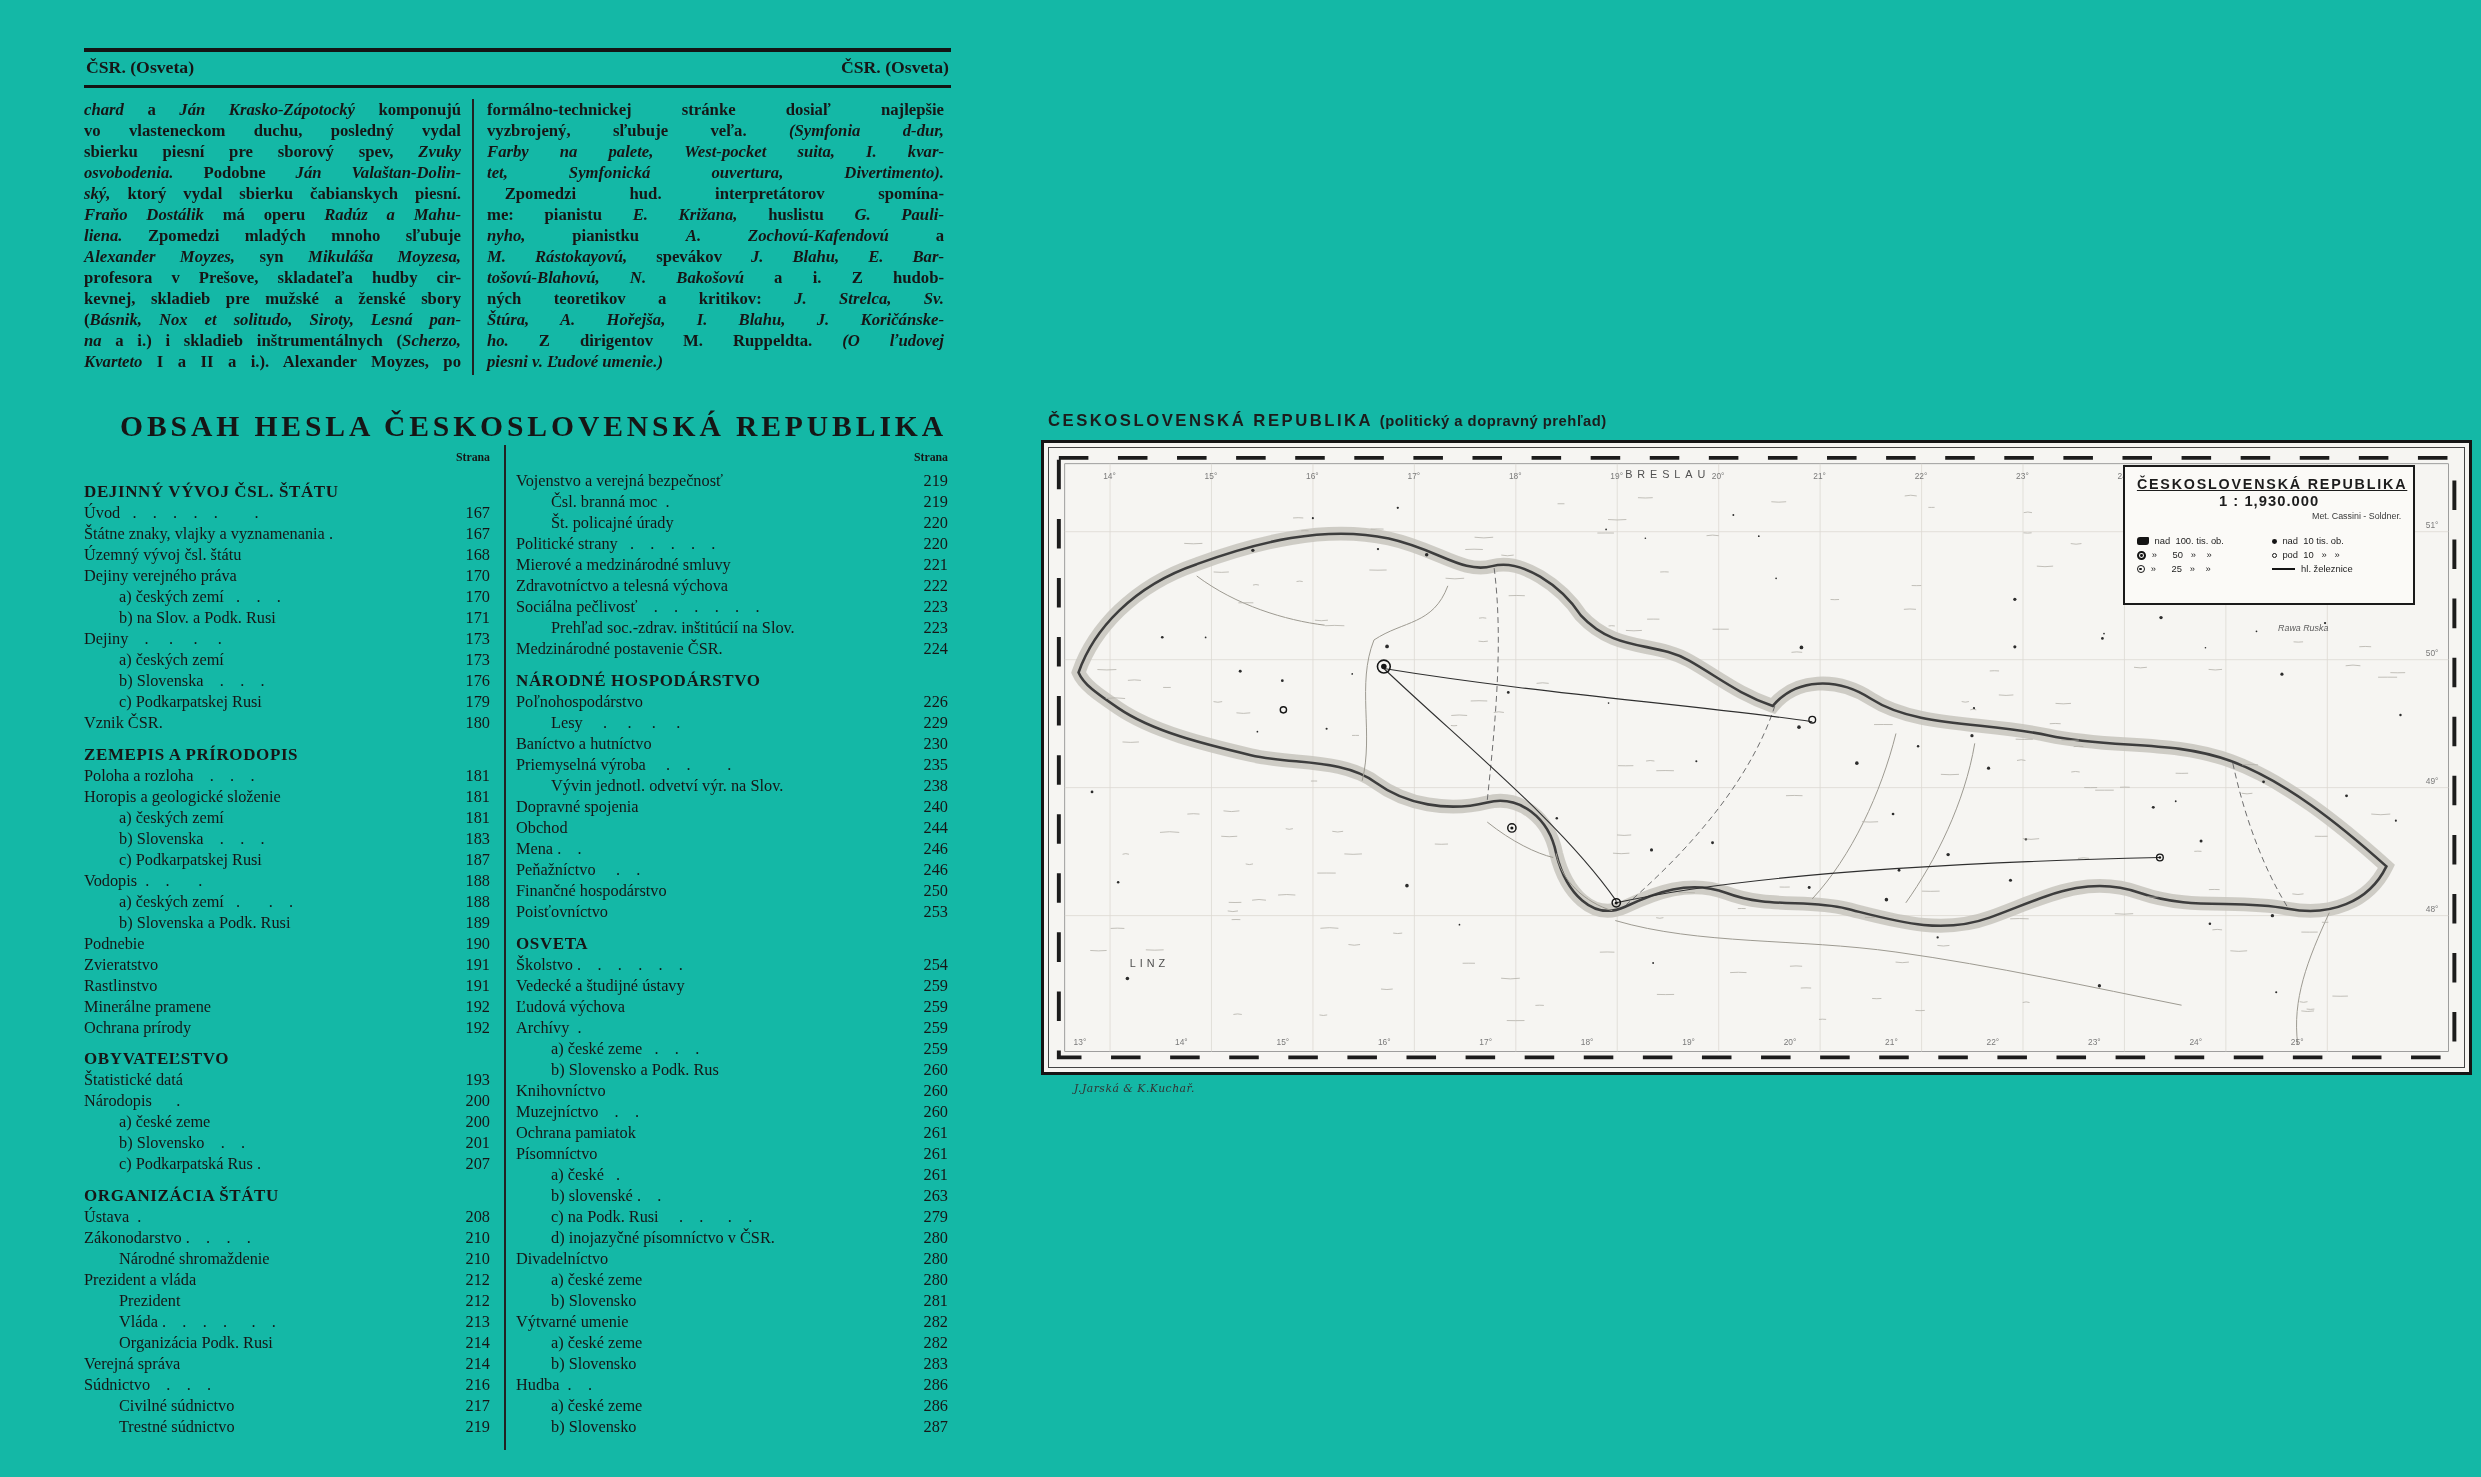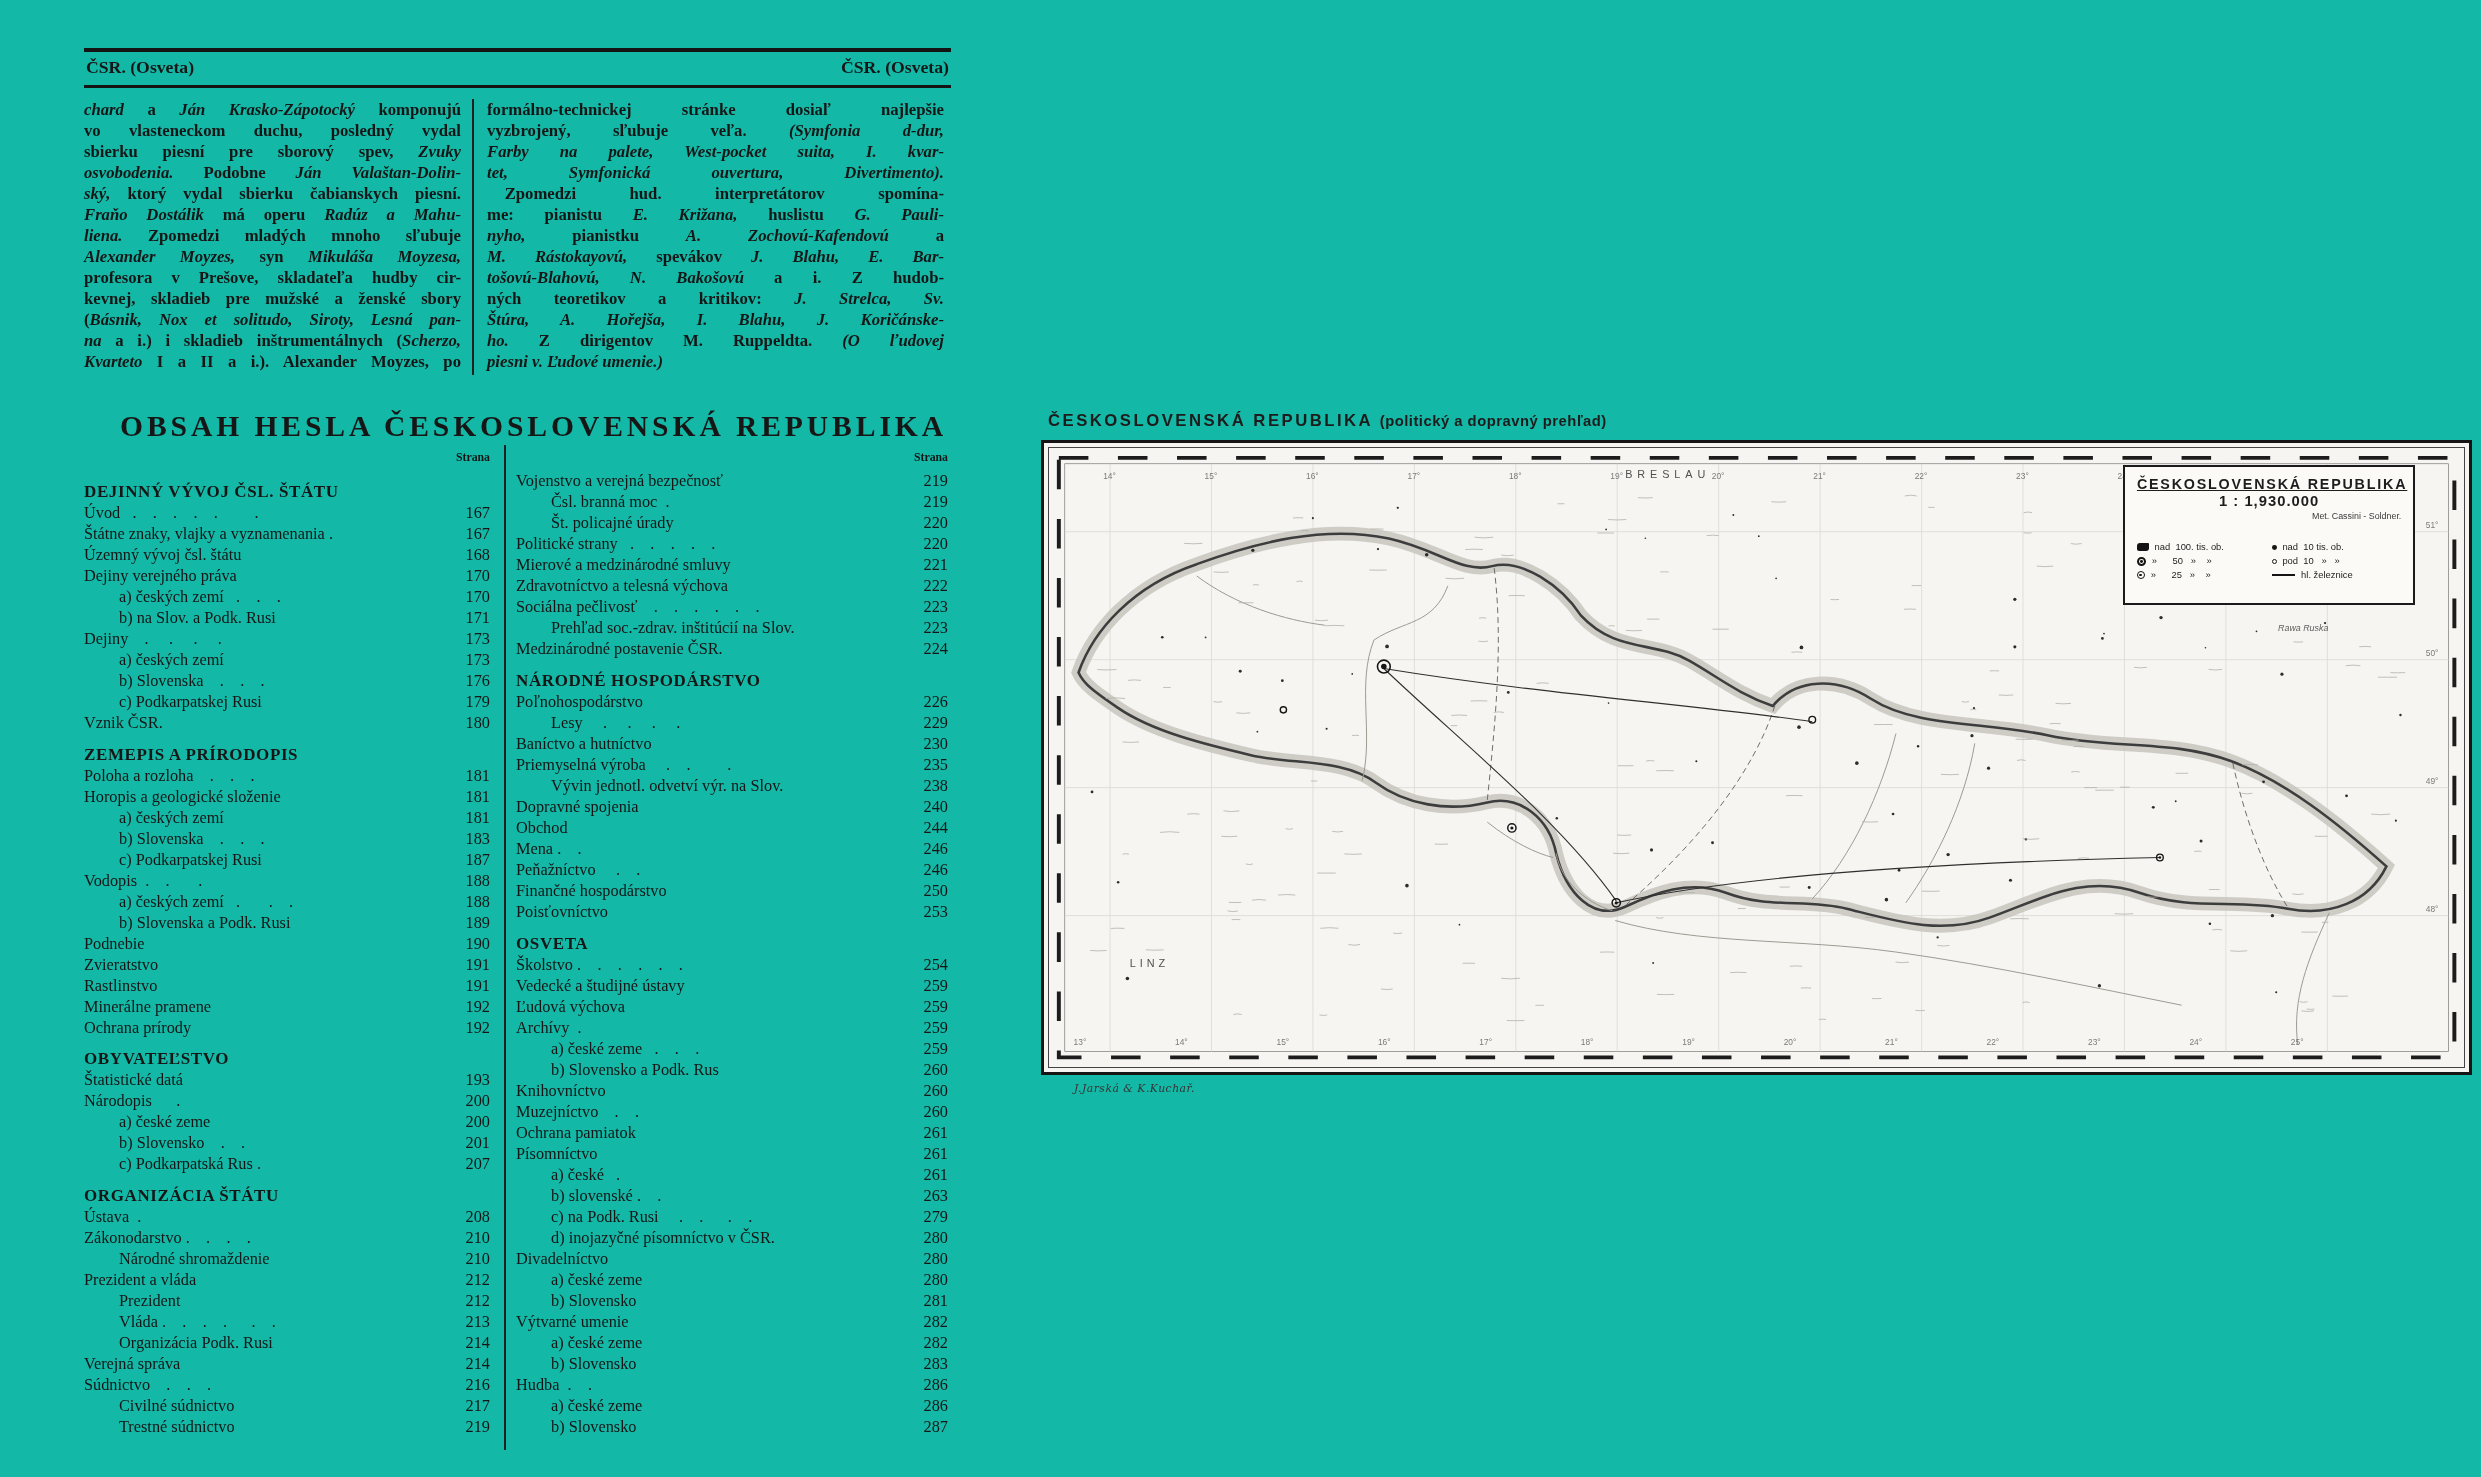--- a/index.html
+++ b/index.html
@@ -45,21 +45,21 @@
         font-family:"DejaVu Serif",serif;letter-spacing:0.5px;}
 
   
   .legend{position:absolute;top:16.7px;right:49px;width:292px;height:140px;background:#fbfaf7;
         border:2px solid #1a1a1a;font-family:"Liberation Sans","DejaVu Sans",sans-serif;
         color:#1d1d1d;box-sizing:border-box;padding:9.9px 11.8px 5.9px;}
   .leg-title{text-align:center;font-weight:bold;font-size:14.3px;letter-spacing:1.8px;
         text-decoration:underline;white-space:nowrap;}
   .leg-scale{text-align:center;font-weight:bold;font-size:14.8px;margin-top:1px;letter-spacing:1px;}
   .leg-proj{text-align:right;font-size:8.9px;color:#3a3a3a;margin-top:2px;}
-  .leg-grid{display:flex;margin-top:19px;gap:5px;}
+  .leg-grid{display:flex;margin-top:13px;gap:5px;}
   .leg-colbox{flex:1;}
   .leg-item{display:flex;align-items:center;font-size:9.4px;line-height:13.8px;white-space:pre;}
   .sym{display:inline-block;margin-right:5.9px;flex:none;}
   .sym-city100{width:11.8px;height:7.9px;background:#141414;border-radius:3px 1px 3px 2px;}
   .sym-city50{width:8.9px;height:8.9px;border:2px solid #141414;border-radius:50%;position:relative;box-sizing:border-box;}
   .sym-city50::after{content:'';position:absolute;inset:1px;background:#141414;border-radius:50%;}
   .sym-city25{width:7.9px;height:7.9px;border:1.5px solid #141414;border-radius:50%;position:relative;box-sizing:border-box;}
   .sym-city25::after{content:'';position:absolute;inset:1.5px;background:#141414;border-radius:50%;}
   .sym-city10{width:4.9px;height:4.9px;background:#141414;border-radius:50%;}
   .sym-cityu10{width:4.9px;height:4.9px;border:1px solid #141414;border-radius:50%;box-sizing:border-box;}

